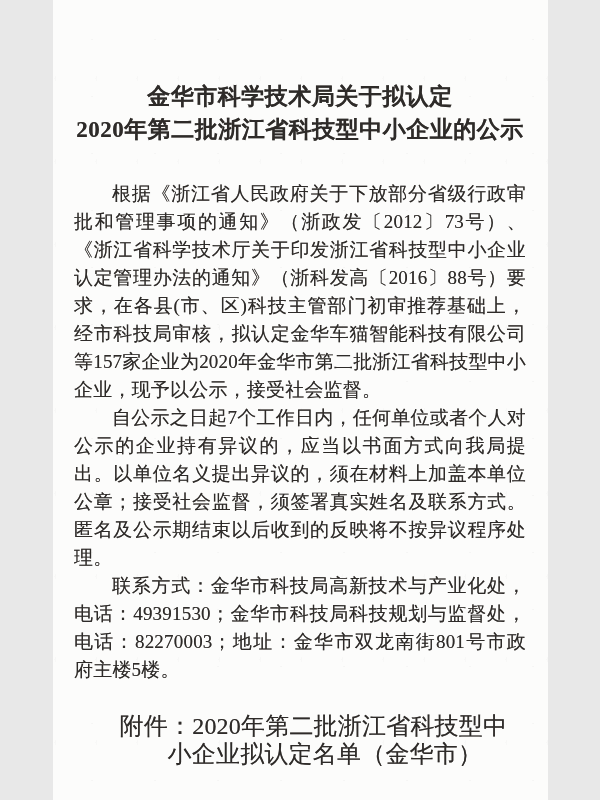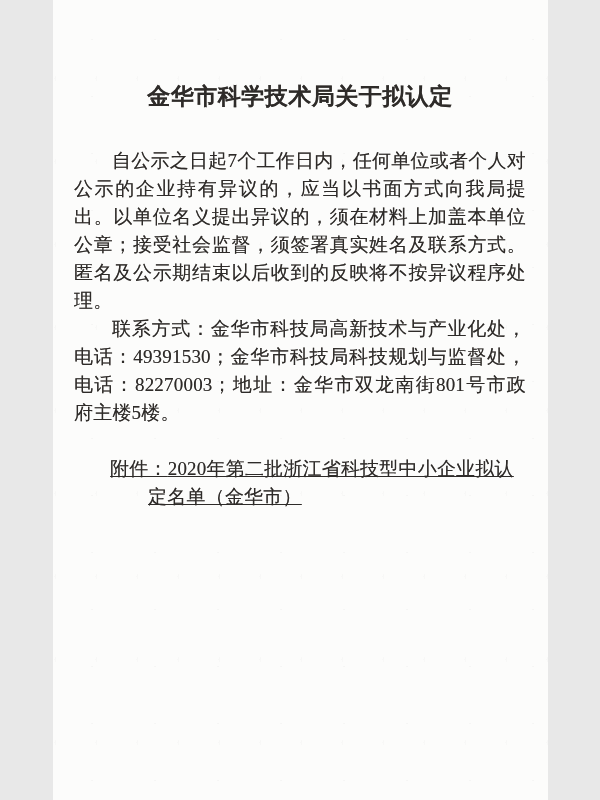--- a/index.html
+++ b/index.html
@@ -44,41 +44,42 @@
     font-size: 19px;
     line-height: 28px;
     text-indent: 2em;
     text-align: justify;
     text-justify: inter-character;
     letter-spacing: 0.2px;
     text-shadow: 0 0 0.5px rgba(40,35,30,0.55);
   }
   .attachment {
     margin-top: 28px;
-    font-size: 19px;
+    font-size: 24px;
     line-height: 28px;
     padding-left: 3.9em;
     text-indent: -2em;
     text-align: left;
     letter-spacing: 0.2px;
     text-shadow: 0 0 0.5px rgba(40,35,30,0.55);
-    text-decoration: underline;
   }
 </style>
 </head>
 <body>
 
 <div class="page">
   <div class="content">
 
     <h1 class="title">
       <span class="tline">金华市科学技术局关于拟认定</span>
+      <span class="tline">2020年第二批浙江省科技型中小企业的公示</span>
     </h1>
 
     <div class="body">
+      <p>根据《浙江省人民政府关于下放部分省级行政审批和管理事项的通知》（浙政发〔2012〕73号）、《浙江省科学技术厅关于印发浙江省科技型中小企业认定管理办法的通知》（浙科发高〔2016〕88号）要求，在各县(市、区)科技主管部门初审推荐基础上，经市科技局审核，拟认定金华车猫智能科技有限公司等157家企业为2020年金华市第二批浙江省科技型中小企业，现予以公示，接受社会监督。</p>
       <p>自公示之日起7个工作日内，任何单位或者个人对公示的企业持有异议的，应当以书面方式向我局提出。以单位名义提出异议的，须在材料上加盖本单位公章；接受社会监督，须签署真实姓名及联系方式。匿名及公示期结束以后收到的反映将不按异议程序处理。</p>
       <p>联系方式：金华市科技局高新技术与产业化处，电话：49391530；金华市科技局科技规划与监督处，电话：82270003；地址：金华市双龙南街801号市政府主楼5楼。</p>
     </div>
 
     <div class="attachment">
       <span>附件：</span><span>2020年第二批浙江省科技型中小企业拟认定名单（金华市）</span>
     </div>
 
   </div>
 </div>

